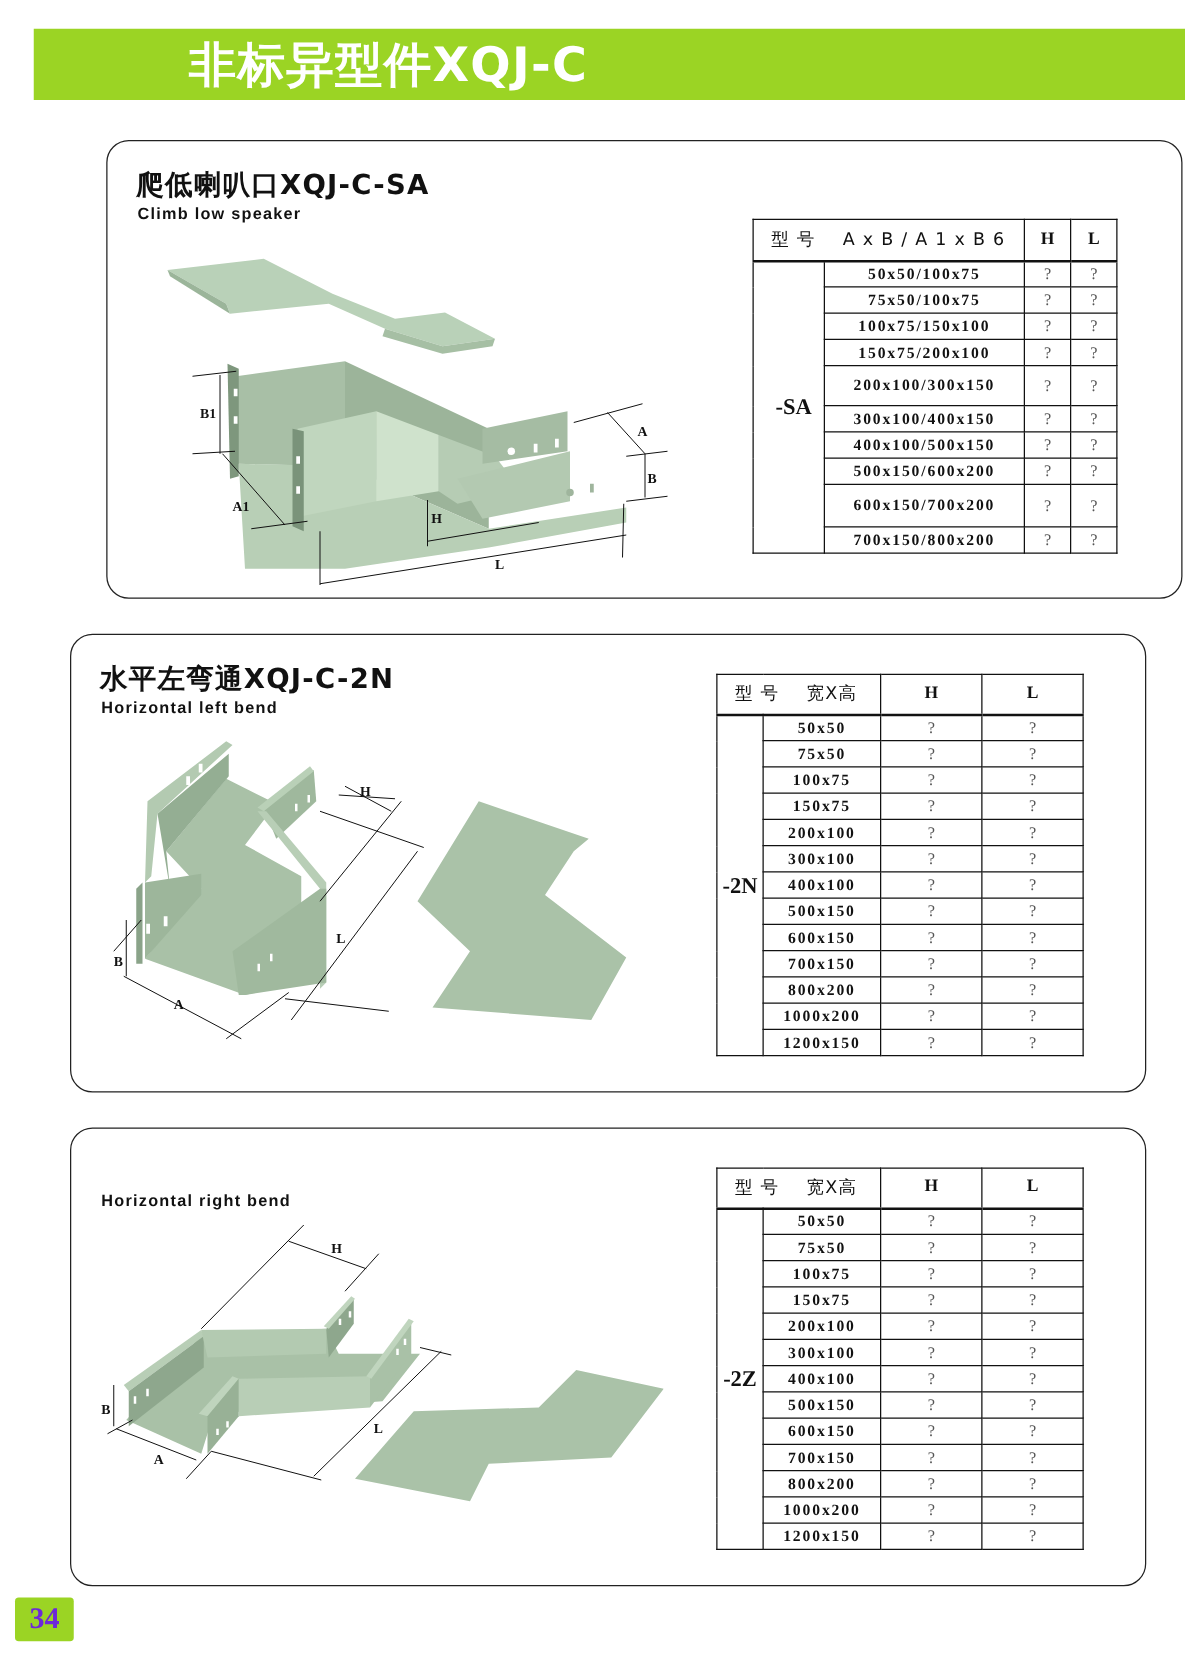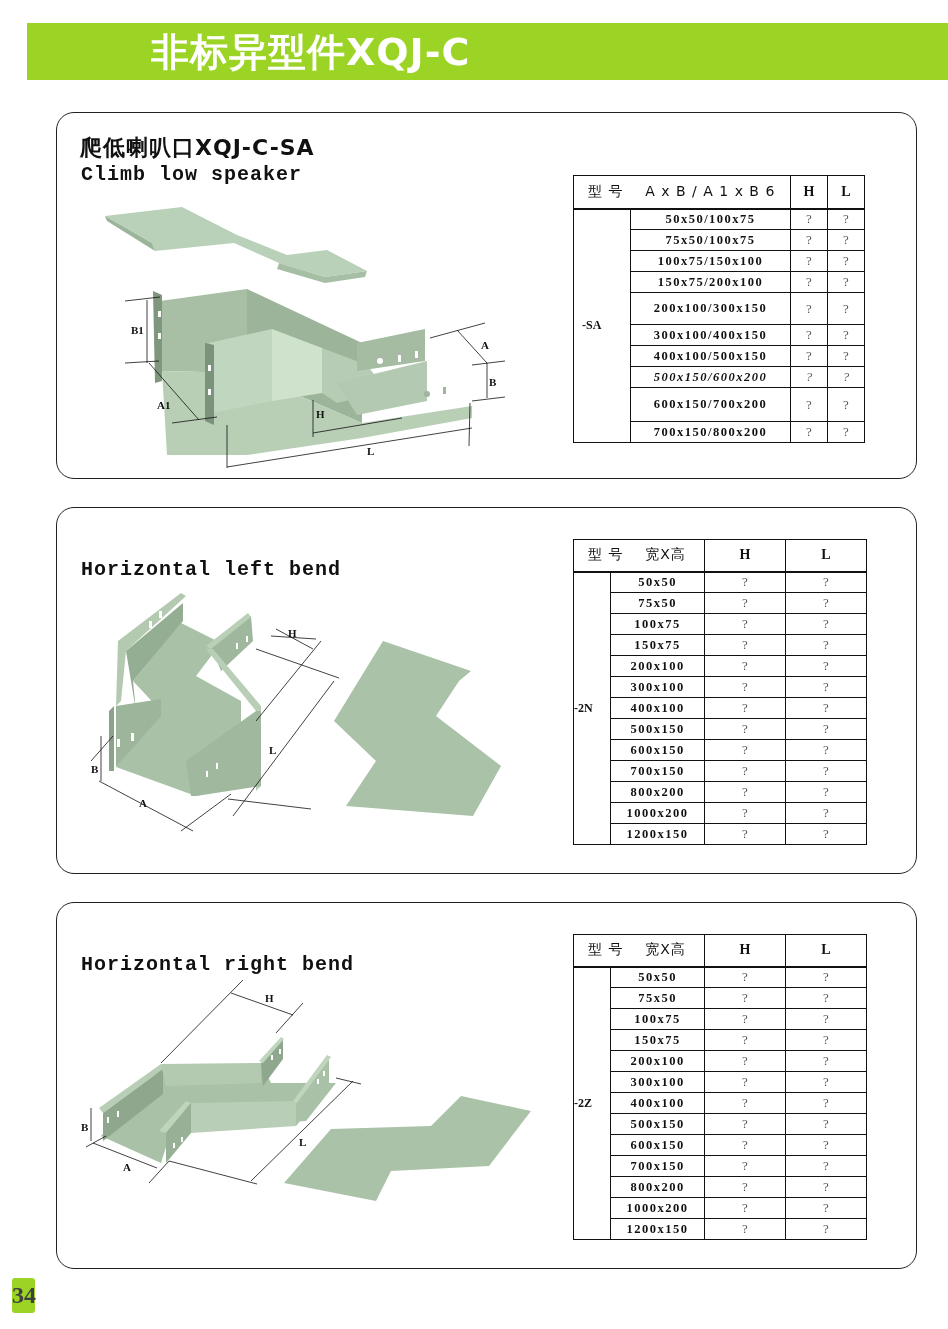--- a/index.html
+++ b/index.html
@@ -1,41 +1,41 @@
 <!DOCTYPE html>
 <html><head>
 <meta charset="utf-8">
 <style>
   html, body { margin: 0; padding: 0; background: #ffffff; }
   body { width: 948px; height: 1329px; position: relative; overflow: hidden; font-family: "DejaVu Sans", sans-serif; color: #111; }
   .topbar { position: absolute; left: 0; top: 23px; width: 948px; height: 57px; background: #9bd424; margin-left: 27px; }
   .topbar-title { position: absolute; left: 124px; top: 4px; font-family: "DejaVu Sans", sans-serif; font-weight: bold; font-size: 38px; color: #ffffff; letter-spacing: 1px; line-height: 50px; }
   .panel { position: absolute; left: 56px; width: 859px; border: 1.5px solid #222; border-radius: 18px; background: #fff; }
   .panel-title { position: absolute; left: 23px; top: 20px; font-family: "DejaVu Sans", sans-serif; font-weight: bold; font-size: 22px; letter-spacing: 1px; color: #111; white-space: nowrap; }
-  .panel-subtitle { position: absolute; left: 24px; top: 50px; font-family: Liberation Mono, monospace; font-weight: bold; font-size: 20px; letter-spacing: 1px; color: #111; white-space: nowrap; }
+  .panel-subtitle { position: absolute; left: 24px; top: 50px; font-family: Liberation Sans, sans-serif; font-weight: bold; font-size: 13px; letter-spacing: 1px; color: #111; white-space: nowrap; }
   table.spec { position: absolute; border-collapse: collapse; font-family: "Liberation Serif", serif; }
   table.spec td, table.spec th { border: 1px solid #111; padding: 0; text-align: center; vertical-align: middle; }
   table.spec th { font-weight: bold; font-size: 14px; }
   table.spec th.model-head { font-family: "DejaVu Sans", sans-serif; font-weight: normal; font-size: 14px; text-align: left; padding-left: 14px; letter-spacing: 1px; }
   table.spec td.size { font-weight: bold; font-size: 12.5px; letter-spacing: 1.5px; }
   table.spec td.q { font-size: 13px; color: #555; }
-  table.spec td.code { font-weight: bold; font-size: 12px; text-align: left; padding-left: 0; border-right: 1px solid #111; }
+  table.spec td.code { font-weight: bold; font-size: 18px; text-align: center; padding-left: 0; border-right: 1px solid #111; }
   .hdr-sep { border-bottom: 2px solid #111 !important; }
   .diagram { position: absolute; }
   .dim-label { font-family: "Liberation Serif", serif; font-weight: bold; font-size: 11px; fill: #111; }
-  .page-num { position: absolute; left: 12px; top: 1278px; width: 23px; height: 35px; background: #9bd424; border-radius: 3px; color: #404040; font-family: "Liberation Serif", serif; font-weight: bold; font-size: 24px; text-align: center; line-height: 35px; }
+  .page-num { position: absolute; left: 12px; top: 1278px; width: 47px; height: 35px; background: #9bd424; border-radius: 3px; color: #6d28d9; font-family: "Liberation Serif", serif; font-weight: bold; font-size: 24px; text-align: center; line-height: 35px; }
 </style>
 </head>
 <body>
 
 <div class="topbar">
   <div class="topbar-title">非标异型件XQJ-C</div>
 </div>
 
-<div class="panel" style="top:112px; height:365px;">
+<div class="panel" style="top:112px; height:365px;margin-left:29px;">
   <div class="panel-title">爬低喇叭口XQJ-C-SA</div>
   <div class="panel-subtitle">Climb low speaker</div>
 
   <svg class="diagram" style="left:40px; top:80px;" width="420" height="280" viewBox="0 0 420 280">
 
     <polygon points="8,23 85,14 140,42 190,62 230,57 270,78 228,84 182,70 137,50 58,58 55,50" fill="#b9d1b8"></polygon>
     <polygon points="58,58 55,50 8,23 10,28" fill="#9bb59a"></polygon>
     <polygon points="182,70 228,84 270,78 268,84 228,90 180,76" fill="#a6bfa4"></polygon>
 
     <polygon points="63,108 150,96 150,180 63,178" fill="#a8bfa6"></polygon>
@@ -128,40 +128,41 @@
     <tr style="height:21px;">
           <td class="size">300x100/400x150</td>
           <td class="q">?</td>
           <td class="q">?</td>
         </tr>
     <tr style="height:21px;">
           <td class="size">400x100/500x150</td>
           <td class="q">?</td>
           <td class="q">?</td>
         </tr>
-    <tr style="height:21px;font-style:italic;">
+    <tr style="height:21px;">
           <td class="size">500x150/600x200</td>
           <td class="q">?</td>
           <td class="q">?</td>
         </tr>
     <tr style="height:34px;">
           <td class="size">600x150/700x200</td>
           <td class="q">?</td>
           <td class="q">?</td>
         </tr>
     <tr style="height:21px;">
           <td class="size">700x150/800x200</td>
           <td class="q">?</td>
           <td class="q">?</td>
         </tr>
   </tbody>
     </table>
 </div>
 
 <div class="panel" style="top:507px; height:365px;">
+  <div class="panel-title">水平左弯通XQJ-C-2N</div>
   <div class="panel-subtitle">Horizontal left bend</div>
 
   <svg class="diagram" style="left:24px; top:73px;" width="430" height="285" viewBox="0 0 430 285">
 
     <polygon points="35,186 80,130 52,100 100,42 140,62 115,95 160,120 160,205 115,215" fill="#a9c1a7"></polygon>
 
     <polygon points="37,60 100,12 105,15 45,70 40,120 35,125" fill="#b3cab1"></polygon>
     <polygon points="45,70 102,22 102,40 52,100 55,130" fill="#94ae93"></polygon>
     <polygon points="35,125 80,118 80,135 35,186" fill="#9db69b"></polygon>
     <polygon points="28,130 33,125 33,190 28,190" fill="#8aa389"></polygon>

